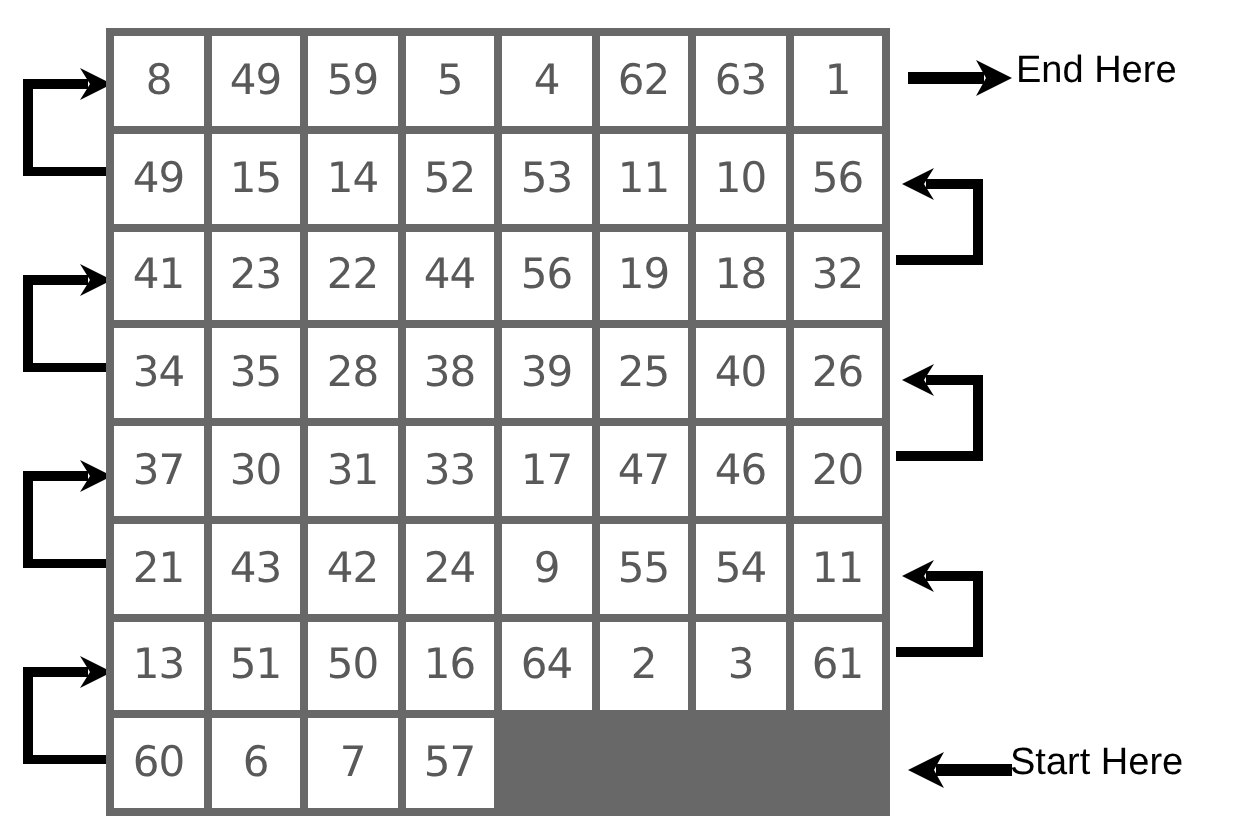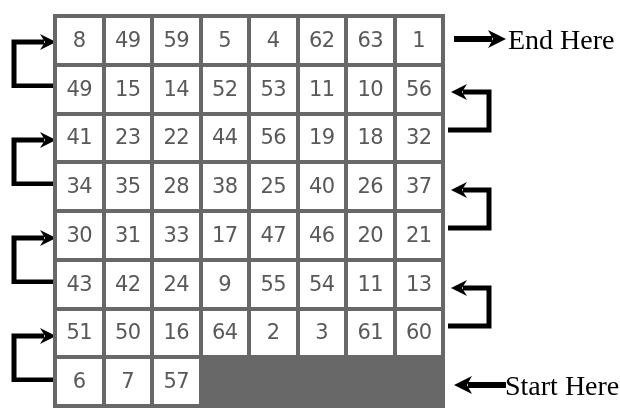--- a/index.html
+++ b/index.html
@@ -45,22 +45,22 @@
 
   
   .bracket {
     position: absolute;
   }
   .bracket svg { display: block; }
 
   
   .edge-label {
     position: absolute;
-    font-family: Liberation Serif, serif;
-    font-size: 28px;
+    font-family: Liberation Sans, sans-serif;
+    font-size: 19px;
     color: #000000;
     white-space: nowrap;
     line-height: 1;
   }
   #end-here-label { left: 508px; top: 26px; }
   #start-here-label { left: 505px; top: 372px; text-align: right; }
 
   .marker-arrow { position: absolute; }
   .marker-arrow svg { display: block; }
 </style>
@@ -122,20 +122,21 @@
     <div class="cell">44</div>
     <div class="cell">56</div>
     <div class="cell">19</div>
     <div class="cell">18</div>
 
     <div class="cell">32</div>
     <div class="cell">34</div>
     <div class="cell">35</div>
     <div class="cell">28</div>
     <div class="cell">38</div>
+    <div class="cell">39</div>
     <div class="cell">25</div>
 
     <div class="cell">40</div>
     <div class="cell">26</div>
     <div class="cell">37</div>
     <div class="cell">30</div>
     <div class="cell">31</div>
     <div class="cell">33</div>
 
     <div class="cell">17</div>

